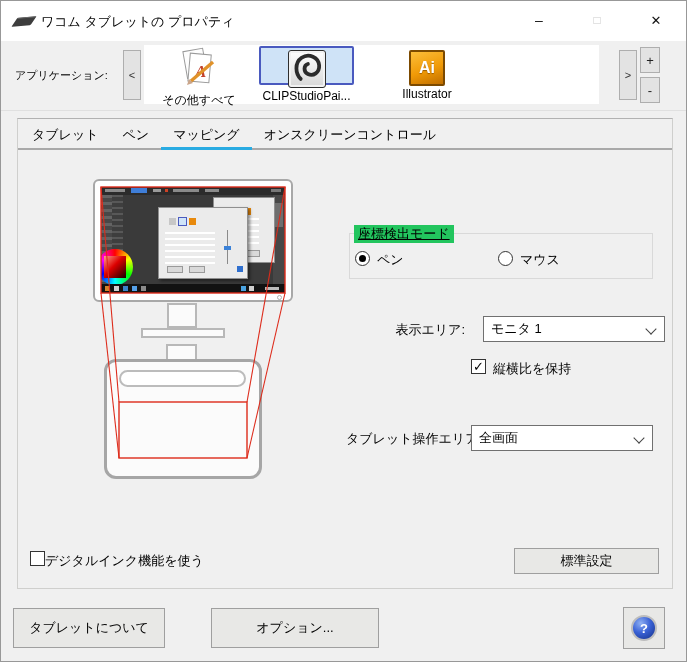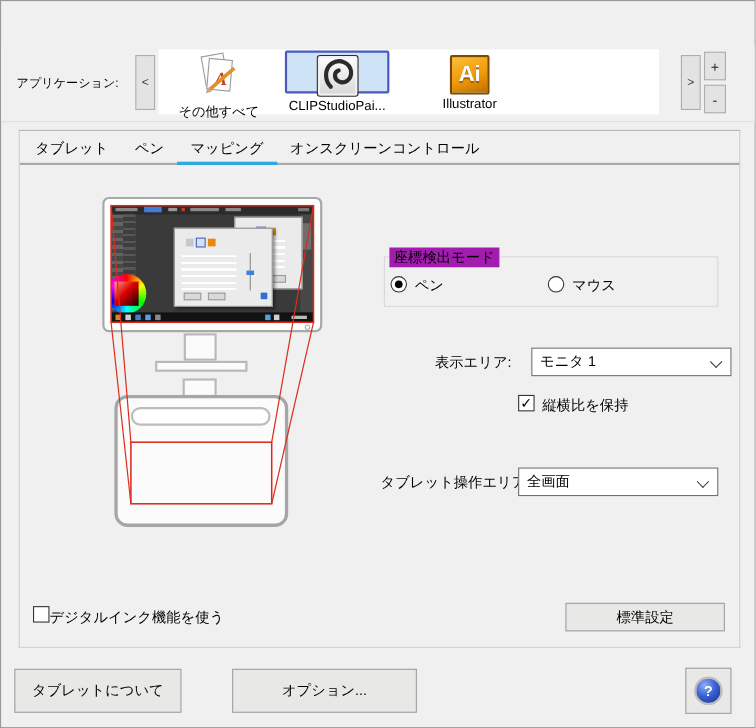--- a/index.html
+++ b/index.html
@@ -41,21 +41,21 @@
                         overflow:hidden; }
   .app-item.selected { border:2px solid #4a5abf; background:#cfe3f7; border-radius:2px;
                        top:1px; height:39px; }
   .ic-allapps { width:46px; height:40px; margin:0 auto; }
   .ic-clip { width:38px; height:38px; margin:2px auto 0; background:linear-gradient(#ffffff,#d7d7d7);
              border:1px solid #2e2e2e; border-radius:3px; box-shadow: inset 0 0 0 2px #f2f2f2; }
   .ic-ai { width:36px; height:36px; margin:3px auto 0;
            background:linear-gradient(160deg,#fcbe3a 0%,#f09a07 55%,#c06e00 100%);
            border:2px solid #7c4a00; border-radius:2px; display:flex; align-items:center;
            justify-content:center; }
-  .ic-ai span { font-size:20px; font-weight:bold; color:#fff; text-shadow:0 1px 1px #9a5c00; }
+  .ic-ai span { font-size:16px; font-weight:bold; color:#fff; text-shadow:0 1px 1px #9a5c00; }
 
   
   .tab-panel { position:absolute; left:16px; top:117px; width:656px; height:471px;
                border:1px solid #cfcfcd; border-top-color:#b2b2b2; background:#f0f0f0; }
   .tabs { position:absolute; left:0; top:0; width:100%; height:31px;
           border-bottom:2px solid #a9a9a9; display:flex; padding-left:2px; }
   .tab { padding:7px 12px 0 12px; font-size:13px; white-space:nowrap; position:relative; }
   .tab.active::after { content:""; position:absolute; left:0; right:0; bottom:-2px; height:3px;
                        background:#29abe2; }
 
@@ -104,22 +104,22 @@
     background:linear-gradient(135deg,#ff9d8a 0%,#d00 45%,#150000 100%); }
   .scr-taskbar { position:absolute; left:0; top:97px; width:184px; height:9px; background:#121212; }
   .chip { position:absolute; }
 
   
   .map-overlay { position:absolute; left:0; top:0; width:687px; height:662px; pointer-events:none; }
 
   
   .groupbox { position:absolute; left:348px; top:232px; width:304px; height:46px;
               border:1px solid #d9d9d9; }
-  .groupbox-title { position:absolute; left:4px; top:-9px; background:#a21caf; padding:0 4px;
-                    font-size:13px; white-space:nowrap; }
+  .groupbox-title { position:absolute; left:4px; top:-9px; background:#22c55e; padding:0 4px;
+                    font-size:13px; white-space:nowrap;text-decoration:underline; }
   .radio { position:absolute; width:15px; height:15px; border:1px solid #333; border-radius:50%;
            background:#fff; }
   .radio.checked::after { content:""; position:absolute; left:3px; top:3px; width:7px; height:7px;
            border-radius:50%; background:#000; }
   .ctl-label { position:absolute; font-size:13px; white-space:nowrap; }
   .combo { position:absolute; width:182px; height:26px; background:#fff; border:1px solid #707070;
            font-size:13px; display:flex; align-items:center; padding-left:7px; }
   .combo .chev { position:absolute; right:9px; top:8px; width:8px; height:8px;
                  border-left:1.5px solid #444; border-bottom:1.5px solid #444;
                  transform:rotate(-45deg); }
@@ -137,20 +137,33 @@
   .help-ball { width:26px; height:26px; border-radius:50%; border:2px solid #bdbdbd;
     background:radial-gradient(circle at 35% 28%, #8fb0f2 0%, #3a62d6 45%, #142f86 100%);
     display:flex; align-items:center; justify-content:center; }
   .help-ball span { color:#fff; font-weight:bold; font-size:13px; }
 </style>
 </head>
 <body>
 
 <div class="window">
 
+  <div class="titlebar">
+    <div class="wacom-icon"></div>
+    <div class="title-text">ワコム タブレットの プロパティ</div>
+    <div class="cap-btn cap-min">
+        <span>–</span>
+      </div>
+    <div class="cap-btn cap-max">
+        <span>□</span>
+      </div>
+    <div class="cap-btn cap-close">
+        <span>✕</span>
+      </div>
+  </div>
 
   <div class="app-row">
     <div class="app-label">アプリケーション:</div>
     <div class="nav-btn nav-prev">&lt;</div>
     <div class="app-list">
       <div class="app-item" style="left:8px; width:94px;">
         <svg class="ic-allapps" viewBox="0 0 46 40">
           <g transform="rotate(-10 18 16)">
               <rect x="9" y="3" width="20" height="27" fill="#fdfdfd" stroke="#9a9a9a"></rect>
             </g>

